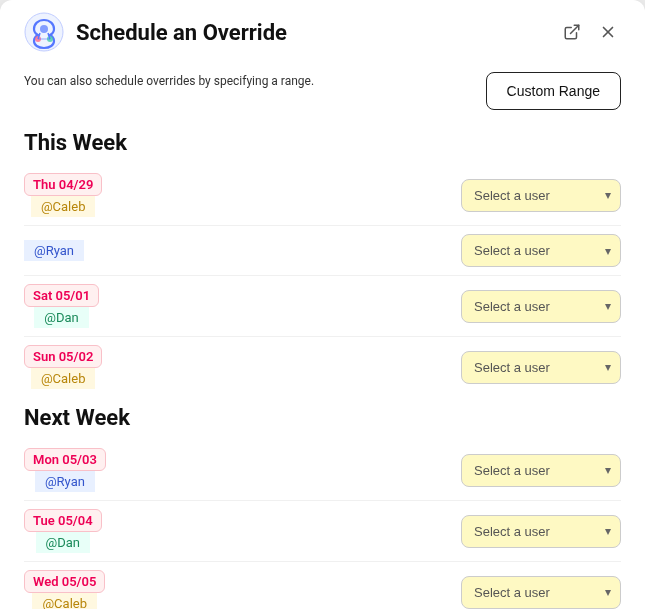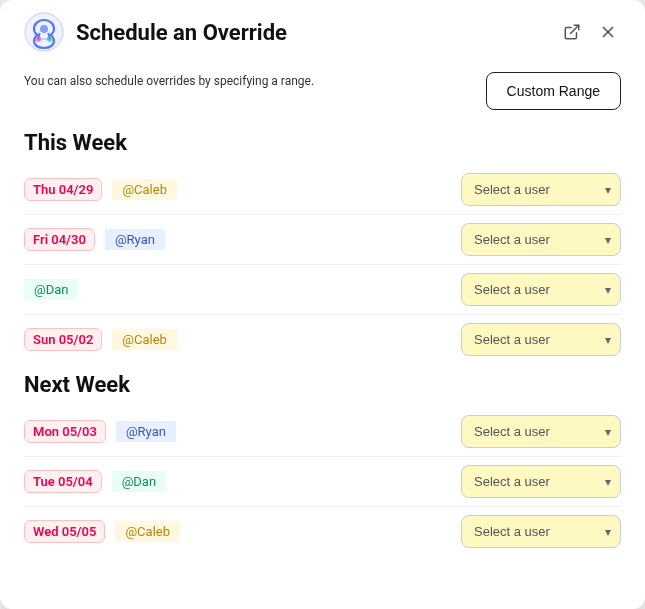--- a/index.html
+++ b/index.html
@@ -91,21 +91,22 @@
       justify-content: space-between;
       padding: 8px 0;
       border-bottom: 1px solid #f0f0f0;
     }
     .schedule-row:last-child {
       border-bottom: none;
     }
     .date-user {
       display: flex;
       align-items: center;
-      gap: 10px;
+      gap: 0;
+      flex-direction: column;
     }
     .date-badge {
       background: #fff0f0;
       color: #e05;
       border: 1.5px solid #f9c0c8;
       border-radius: 6px;
       padding: 3px 8px;
       font-size: 13px;
       font-weight: 600;
       white-space: nowrap;
@@ -203,27 +204,27 @@
         <div class="section-title">This Week</div>
         <div class="schedule-row">
           <div class="date-user">
             <span class="date-badge">Thu 04/29</span>
             <span class="user-badge caleb">@Caleb</span>
           </div>
           <div class="select-wrapper"><select class="user-select"><option value="">Select a user</option></select><span class="select-arrow">▾</span></div>
         </div>
         <div class="schedule-row">
           <div class="date-user">
-            <span class="date-badge">Fri 04/30</span>
             <span class="user-badge ryan">@Ryan</span>
           </div>
           <div class="select-wrapper"><select class="user-select"><option value="">Select a user</option></select><span class="select-arrow">▾</span></div>
         </div>
         <div class="schedule-row">
           <div class="date-user">
+            <span class="date-badge">Sat 05/01</span>
             <span class="user-badge dan">@Dan</span>
           </div>
           <div class="select-wrapper"><select class="user-select"><option value="">Select a user</option></select><span class="select-arrow">▾</span></div>
         </div>
         <div class="schedule-row">
           <div class="date-user">
             <span class="date-badge">Sun 05/02</span>
             <span class="user-badge caleb">@Caleb</span>
           </div>
           <div class="select-wrapper"><select class="user-select"><option value="">Select a user</option></select><span class="select-arrow">▾</span></div>

